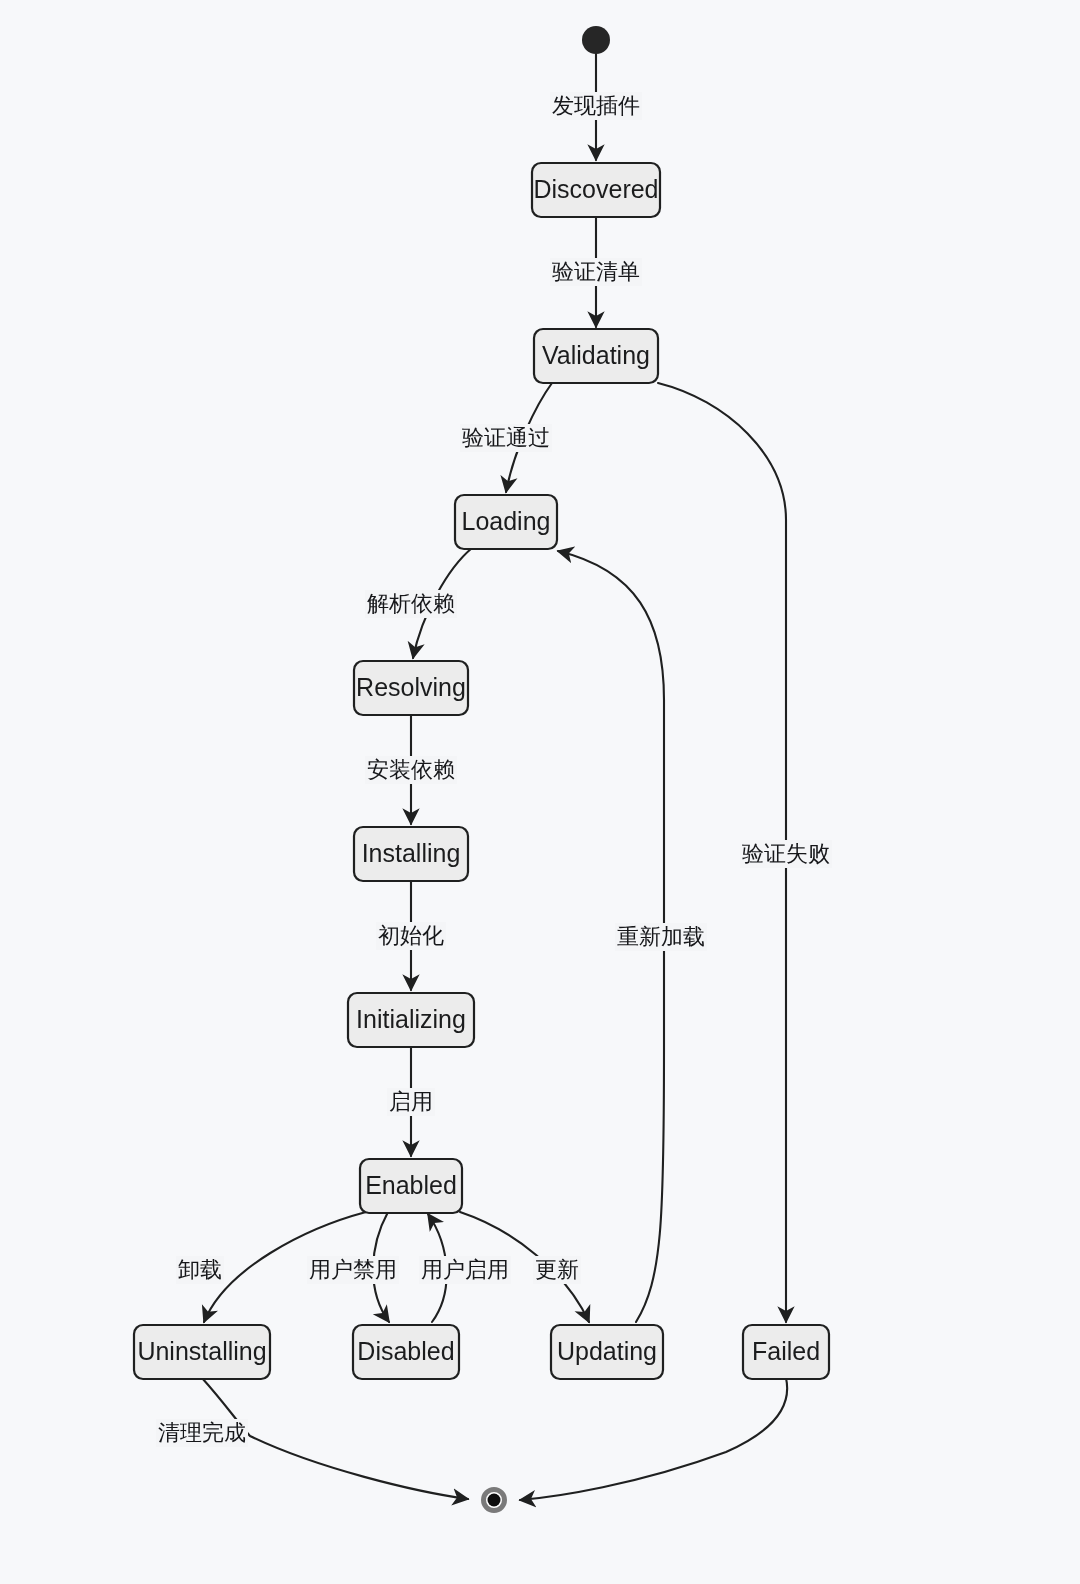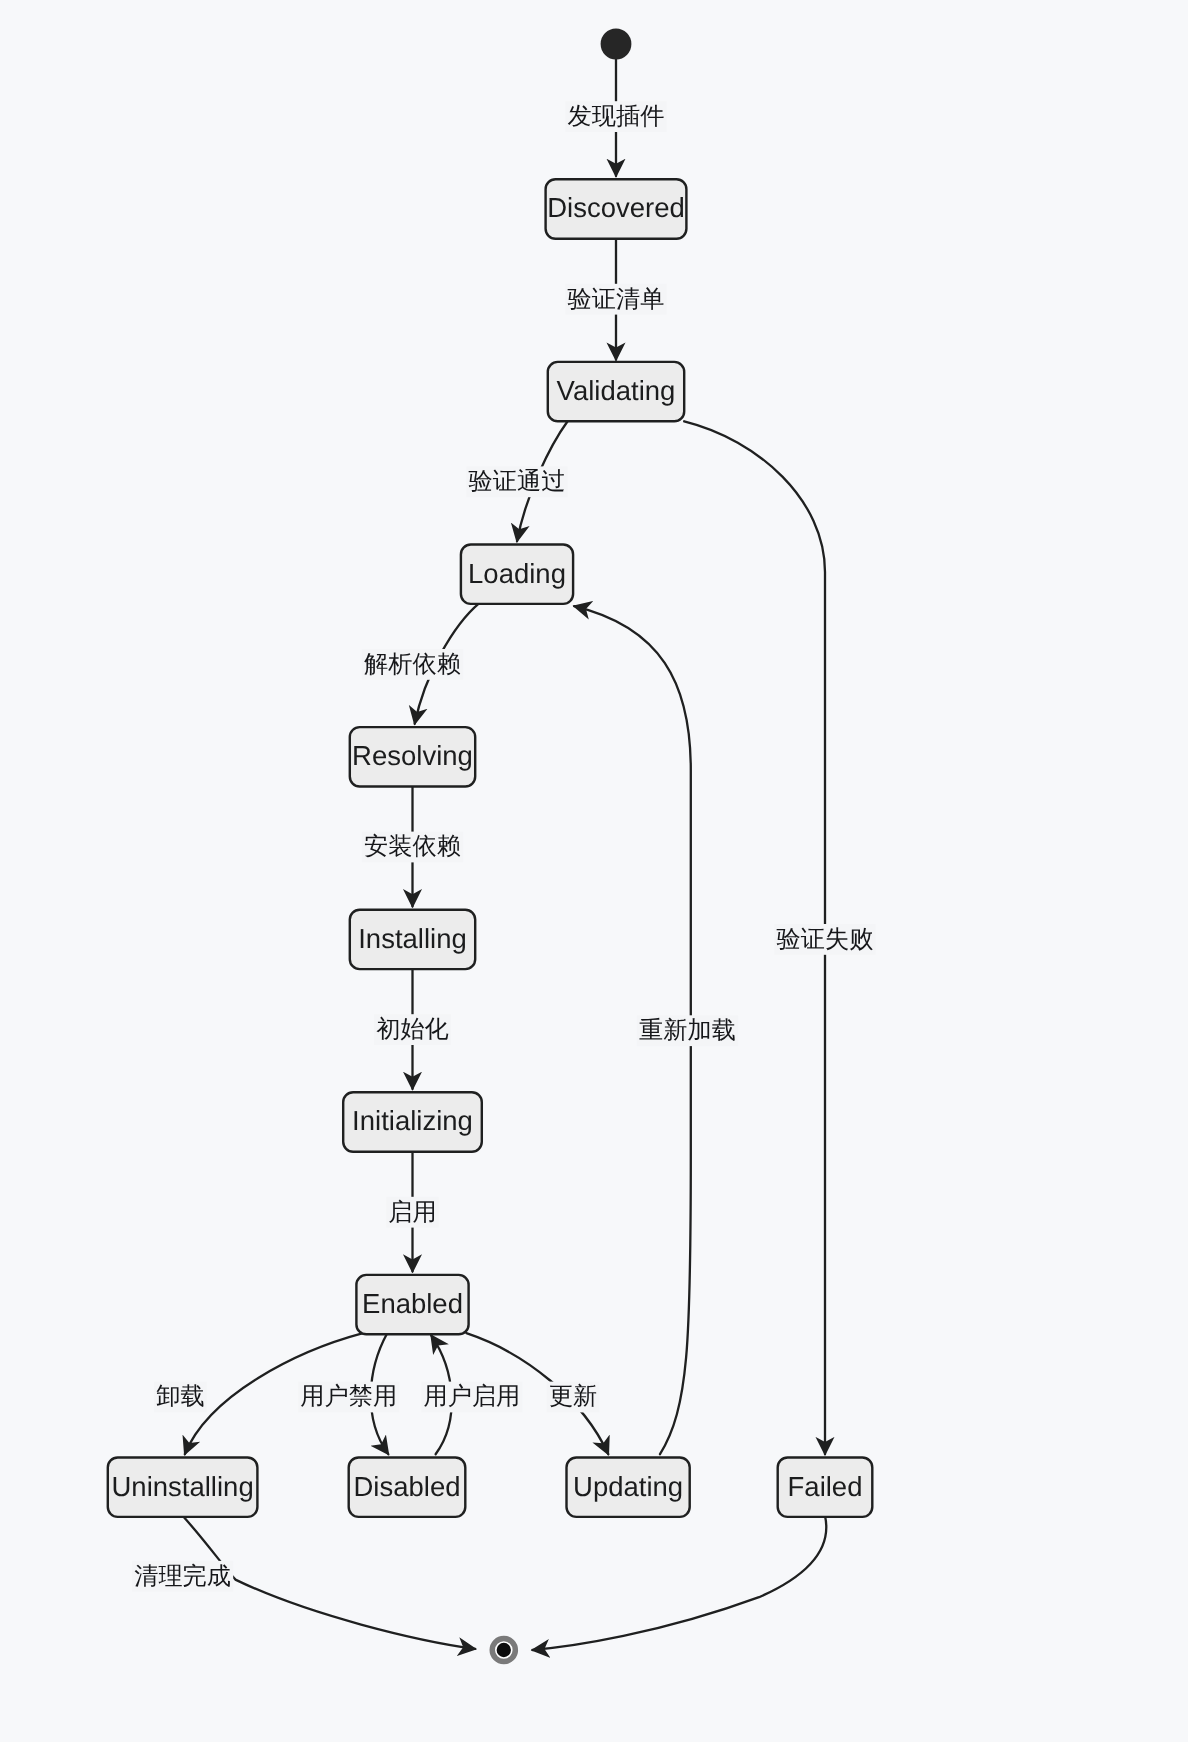--- a/index.html
+++ b/index.html
@@ -11,21 +11,22 @@
   body {
     width: 1080px;
     height: 1584px;
     font-family: "Liberation Sans", "DejaVu Sans", sans-serif;
     overflow: hidden;
   }
   #diagram-root {
     position: relative;
     width: 860px;
     height: 1584px;
-    background: #fca5a5;
+    background: #eab308;
+    margin-left: 36px;
   }
   svg#state-diagram {
     display: block;
     width: 1080px;
     height: 1584px;
   }
   .state-box rect {
     fill: #ececec;
     stroke: #1f2020;
     stroke-width: 2.2;

